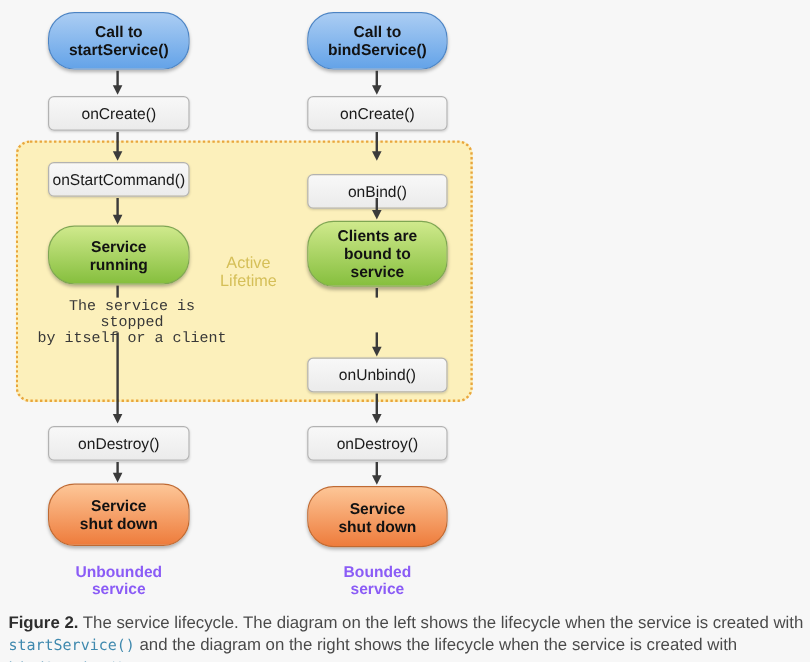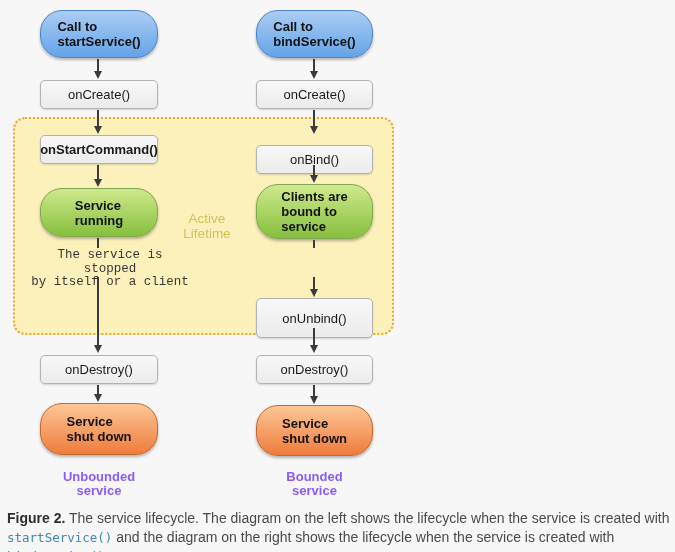--- a/index.html
+++ b/index.html
@@ -4,21 +4,21 @@
 <style>
   html,body { margin:0; padding:0; }
   .page {
     position:relative; width:675px; height:552px;
     background:#f7f7f7; overflow:hidden;
     font-family:"Liberation Sans", sans-serif;
   }
   .node {
     position:absolute; box-sizing:border-box;
     display:flex; align-items:center; justify-content:center;
-    text-align:left; white-space:pre-line;
+    text-align:center; white-space:pre-line;
   }
   .pill {
     border-radius:22px; font-weight:bold; font-size:13px; line-height:15px;
     color:#121212; box-shadow:0 2px 3px rgba(0,0,0,0.28);
   }
   .pill.blue   { background:linear-gradient(#abcdf3,#64a3e8); border:1px solid #4c84c4; }
   .pill.green  { background:linear-gradient(#cfe98c,#86bf3e); border:1px solid #7fa653; }
   .pill.orange { background:linear-gradient(#fdc697,#ee7c3c); border:1px solid #c06a32; }
   .graybox {
     background:linear-gradient(#f8f8f8,#ebebeb); border:1px solid #b2b2b2;
@@ -53,27 +53,27 @@
     border-left:4px solid transparent; border-right:4px solid transparent;
     border-top:8px solid #3b3b3b;
   }
   .vline { position:absolute; width:2px; background:#3b3b3b; }
 
   
   .b-entry-l    { left:40px;  top:10px;  width:118px; height:48px; }
   .b-entry-r    { left:256px; top:10px;  width:117px; height:48px; }
   .g-oncreate-l { left:40px;  top:80px;  width:118px; height:29px; }
   .g-oncreate-r { left:256px; top:80px;  width:117px; height:29px; }
-  .g-oncmd      { left:40px;  top:135px; width:118px; height:29px;font-weight:bold; }
+  .g-oncmd      { left:40px;  top:135px; width:118px; height:29px; }
   .g-onbind     { left:256px; top:145px; width:117px; height:29px; }
   .p-running    { left:40px;  top:188px; width:118px; height:49px; }
   .p-bound      { left:256px; top:184px; width:117px; height:55px; }
   .t-stop-l     { left:30px;  top:249px; width:160px;font-family:Liberation Mono, monospace; }
   .t-stop-r     { left:234px; top:249px; width:160px; }
-  .g-onunbind   { left:256px; top:298px; width:117px; height:40px; }
+  .g-onunbind   { left:256px; top:298px; width:117px; height:29px; }
   .g-ondest-l   { left:40px;  top:355px; width:118px; height:29px; }
   .g-ondest-r   { left:256px; top:355px; width:117px; height:29px; }
   .p-shut-l     { left:40px;  top:403px; width:118px; height:52px; }
   .p-shut-r     { left:256px; top:405px; width:117px; height:51px; }
   .t-foot-l     { left:40px;  top:470px; width:118px; }
   .t-foot-r     { left:256px; top:470px; width:117px; }
 
   .a1l { left:94px;  top:59px;  height:20px; }
   .a1r { left:310px; top:59px;  height:20px; }
   .a2l { left:94px;  top:110px; height:24px; }

